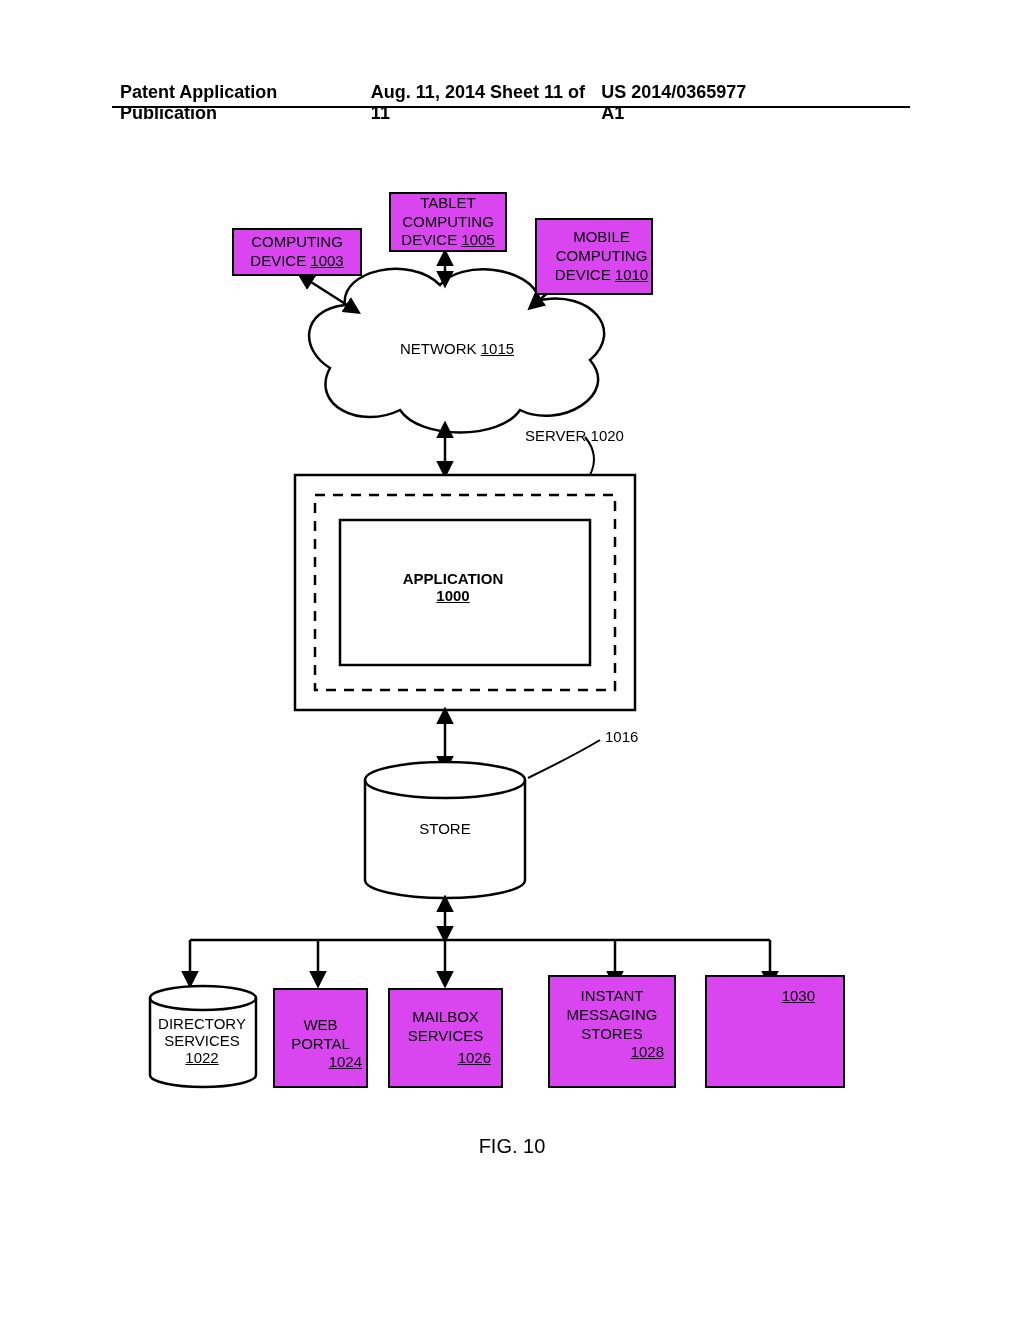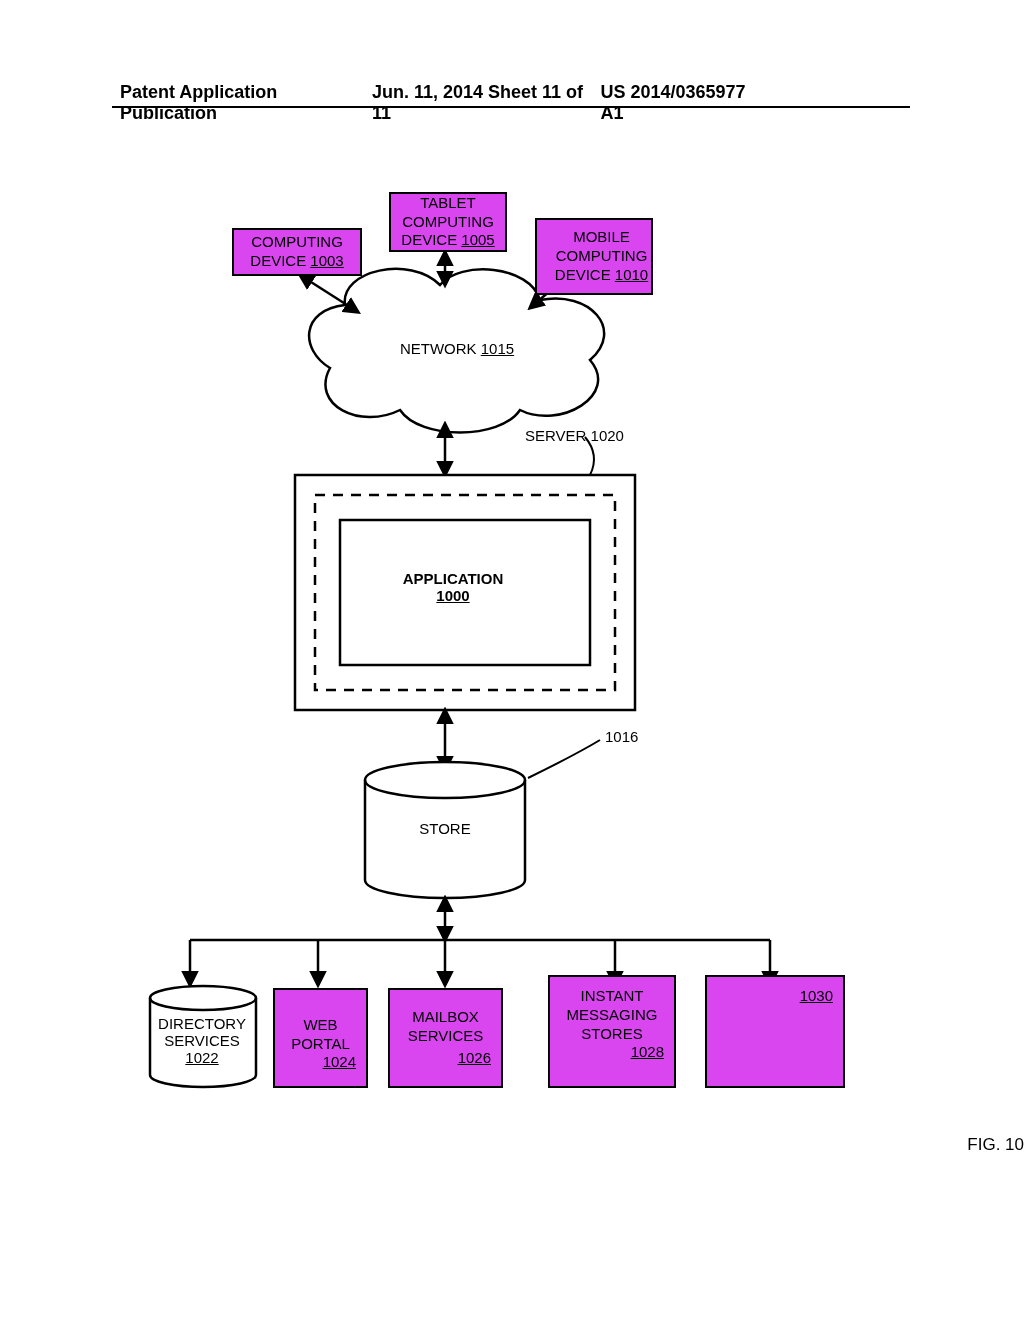--- a/index.html
+++ b/index.html
@@ -50,32 +50,32 @@
     line-height: 1.25;
   }
   .refnum { text-decoration: underline; }
   .label {
     position: absolute;
     font-size: 15px;
     text-align: center;
   }
   .figcap {
     position: absolute;
-    font-size: 17px;
+    font-size: 20px;
     left: 0; width: 1024px;
-    text-align: right;
+    text-align: center;
   }
   svg { position: absolute; left:0; top:0; }
 </style>
 </head>
 <body>
 
 <div class="header">
   <span>Patent Application Publication</span>
-  <span>Jun. 11, 2014  Sheet 11 of 11</span>
+  <span>Aug. 11, 2014  Sheet 11 of 11</span>
   <span>US 2014/0365977 A1</span>
 </div>
 <div class="header-rule"></div>
 
 <svg class="diagram" width="1024" height="1320">
   <defs>
     <marker id="arr" viewBox="0 0 10 10" refX="8" refY="5" markerWidth="7" markerHeight="7" orient="auto-start-reverse">
       <path d="M 0 0 L 10 5 L 0 10 z" fill="#000"></path>
     </marker>
   </defs>
@@ -159,32 +159,32 @@
 <div class="label" style="left:605px; top:728px; width:60px; text-align:left;">
   <span>1016</span>
 </div>
 
 <div class="label" style="left:152px; top:1015px; width:100px;">
   <span>DIRECTORY SERVICES</span><br><span class="refnum">1022</span>
 </div>
 
 <div class="box" style="left:273px; top:988px; width:95px; height:100px; justify-content:center; padding:18px 4px 6px;">
   <span>WEB PORTAL</span>
-  <span class="refnum" style="align-self:flex-end; margin-right:6px;">1024</span>
+  <span class="refnum" style="align-self:flex-end; ">1024</span>
 </div>
 
 <div class="box" style="left:388px; top:988px; width:115px; height:100px; justify-content:space-between; padding:18px 4px 18px;">
   <span>MAILBOX SERVICES</span>
   <span class="refnum" style="align-self:flex-end; margin-right:6px;">1026</span>
 </div>
 
 <div class="box" style="left:548px; top:975px; width:128px; height:113px; justify-content:flex-start; padding:10px 4px 6px;">
   <span>INSTANT MESSAGING STORES</span>
   <span class="refnum" style="align-self:flex-end; margin-right:6px;">1028</span>
 </div>
 
 <div class="box" style="left:705px; top:975px; width:140px; height:113px; justify-content:space-between; padding:10px 4px 6px;">
-  <span class="refnum" style="align-self:flex-end; margin-right:6px;">1030</span>
+  <span class="refnum" style="align-self:flex-end; margin-right:24px;">1030</span>
 </div>
 
 <div class="figcap" style="top:1135px;">
   <span>FIG. 10</span>
 </div>
 
 </body></html>

